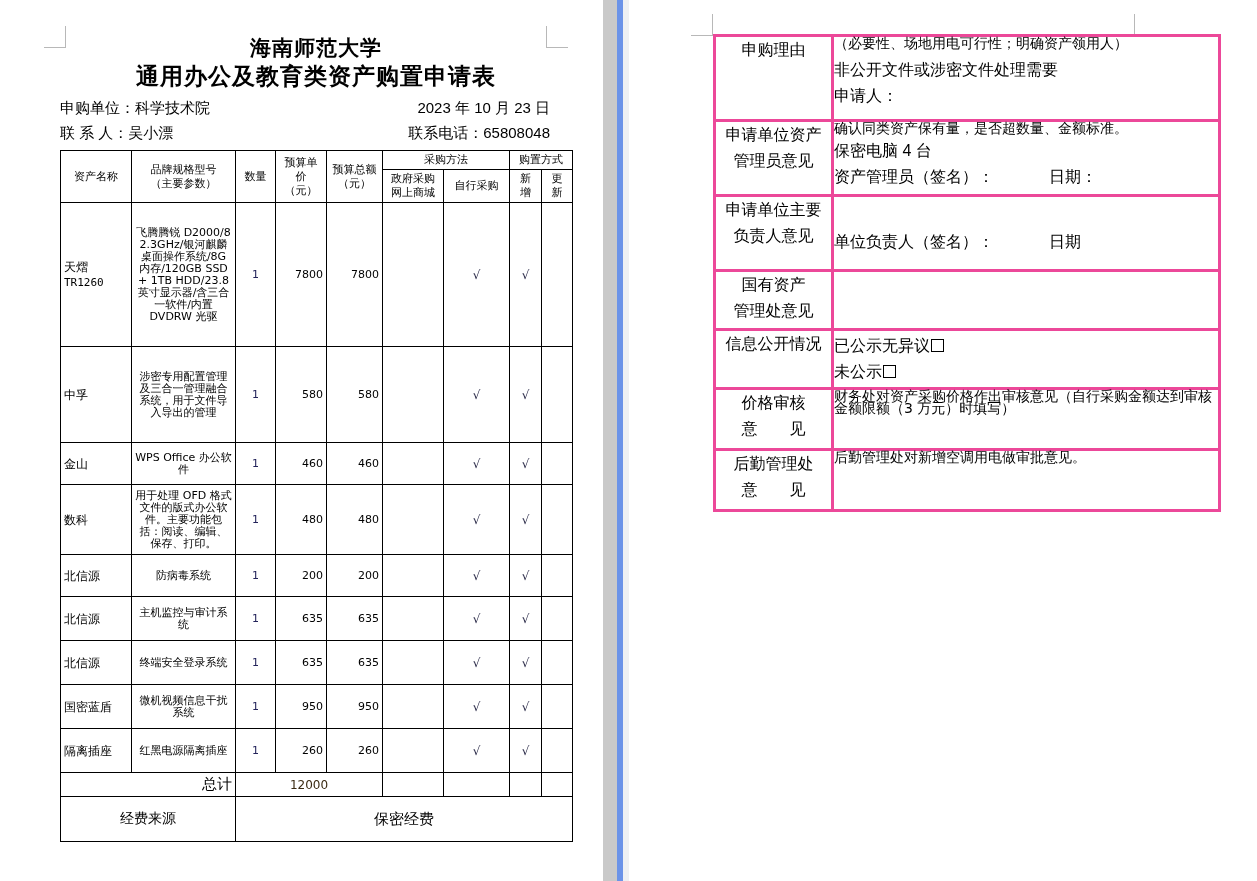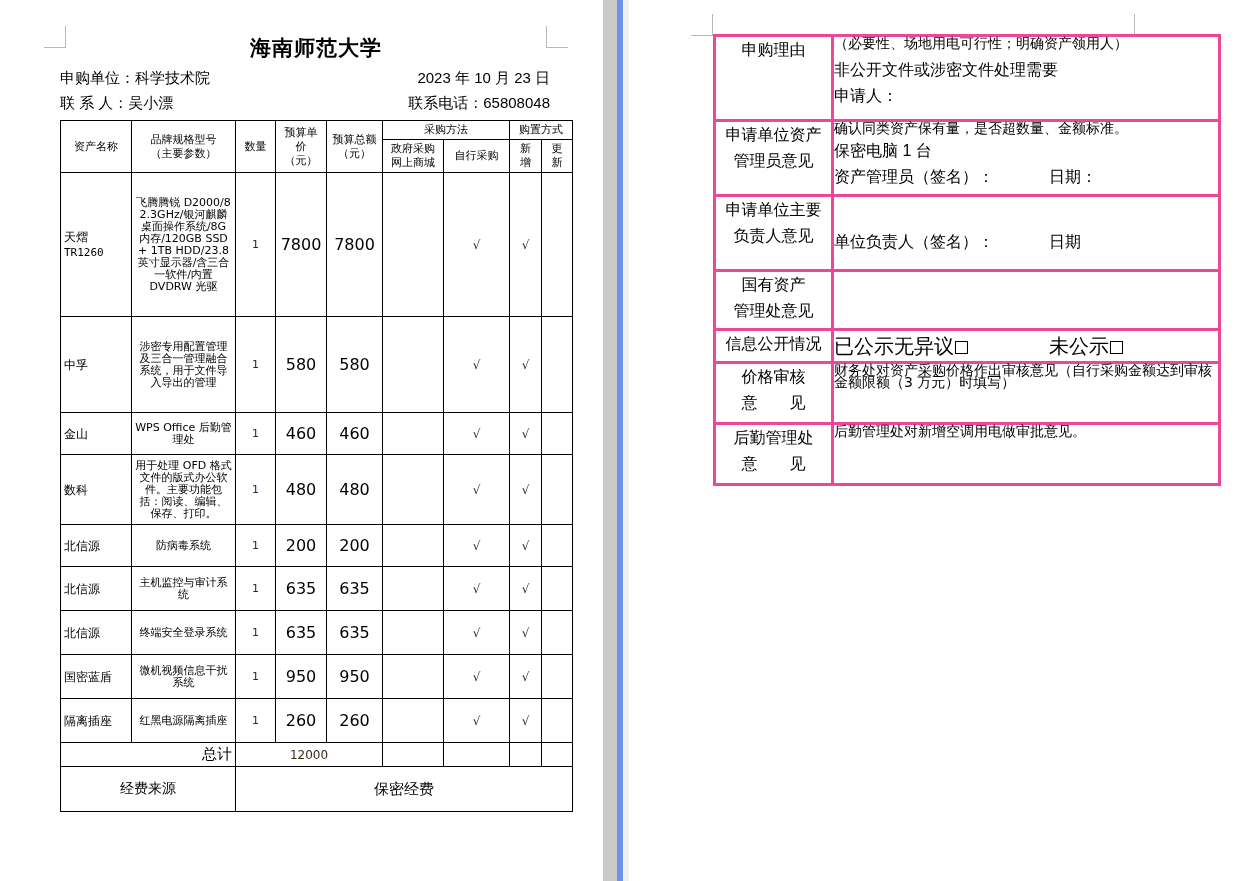--- a/index.html
+++ b/index.html
@@ -104,21 +104,21 @@
     font-family: "DejaVu Sans", "Liberation Sans", sans-serif;
   }
   table.grid th {
     text-align: center;
     font-size: 11px;
     line-height: 14px;
   }
   .c-name   { text-align: left; font-size: 12px; line-height: 16px; }
   .c-spec   { text-align: center;   font-size: 11px; line-height: 12px; }
   .c-chk    { text-align: center; font-size: 12px; color: #1c1c3c; }
-  .c-money  { text-align: center; font-size: 16px; }
+  .c-money  { text-align: right; font-size: 11px; }
   .qty      { text-align: center; font-size: 11px; color: #23235a; }
 
   .total-label { text-align: right; font-size: 15px; font-family:"DejaVu Sans","Liberation Sans",sans-serif; }
   .total-value { text-align: center; font-size: 12px; color: #3a2a12; }
   .fund-label  { text-align: center; font-size: 14px; height: 40px; font-family:"DejaVu Sans","Liberation Sans",sans-serif;}
   .fund-value  { text-align: center; font-size: 15px; height: 40px; vertical-align: top; padding-top: 4px;
                  font-family:"Liberation Sans","DejaVu Sans",sans-serif; }
 
   
   #right-body {
@@ -163,21 +163,21 @@
   }
   .r-sign {
     font-size: 16px;
     line-height: 26px;
     display: flex;
   }
   .r-sign .s1 { flex: 0 0 56%; }
   .r-sign .s2 { flex: 1; }
   .r-right-al { text-align: left; font-size: 16px; line-height: 26px; padding-right: 14px; }
 
-  .pub-row { display: flex; font-size: 20px; line-height: 26px; padding: 2px 0 2px 0; }
+  .pub-row { display: flex; font-size: 16px; line-height: 26px; padding: 2px 0 2px 0; flex-direction: column; }
   .pub-row .p1 { flex: 0 0 56%; }
   .box {
     display: inline-block;
     width: 11px; height: 11px;
     border: 1px solid #000000;
     vertical-align: -1px;
     margin-left: 1px;
   }
 
   .notes {
@@ -208,20 +208,21 @@
   </div>
   <div class="cropmark" style="left:546px; top:26px; width:22px; height:22px;">
     <div class="v" style="left:0px; top:0; height:22px;"></div>
     <div class="h" style="left:0; top:21px; width:22px;"></div>
   </div>
 
   <div id="left-body">
 
     <div class="doc-title">
       <div class="line1">海南师范大学</div>
+      <div class="line2">通用办公及教育类资产购置申请表</div>
     </div>
 
     <div class="meta-row">
       <span class="left-part">申购单位：科学技术院</span>
       <span class="right-part">2023 年 10 月 23 日</span>
     </div>
 
     <div class="meta-row tight">
       <span class="left-part">联 系 人：吴小漂</span>
       <span class="right-part">联系电话：65808048</span>
@@ -300,21 +301,21 @@
             <td class="c-money">580</td>
             <td class="c-chk"></td>
             <td class="c-chk">√</td>
             <td class="c-chk">√</td>
             <td class="c-chk"></td>
           </tr>
           <tr style="height: 42px;">
             <td class="c-name">
               <div>金山</div>
             </td>
-            <td class="c-spec"> WPS Office 后勤管理处</td>
+            <td class="c-spec"> WPS Office 办公软件</td>
             <td class="qty">1</td>
             <td class="c-money">460</td>
             <td class="c-money">460</td>
             <td class="c-chk"></td>
             <td class="c-chk">√</td>
             <td class="c-chk">√</td>
             <td class="c-chk"></td>
           </tr>
           <tr style="height: 70px;">
             <td class="c-name">
@@ -443,21 +444,21 @@
           </td>
         </tr>
 
         <tr>
           <td class="r-label">
             <div>申请单位资产</div>
             <div>管理员意见</div>
           </td>
           <td class="r-cell" style="height:72px;">
             <div class="hint">确认同类资产保有量，是否超数量、金额标准。</div>
-            <div class="r-main" style="margin-top:4px;">保密电脑 1 台</div>
+            <div class="r-main" style="margin-top:4px;">保密电脑 4 台</div>
             <div class="r-sign">
               <span class="s1">资产管理员（签名）：</span>
               <span class="s2">日期：</span>
             </div>
           </td>
         </tr>
 
         <tr>
           <td class="r-label">
             <div>申请单位主要</div>

